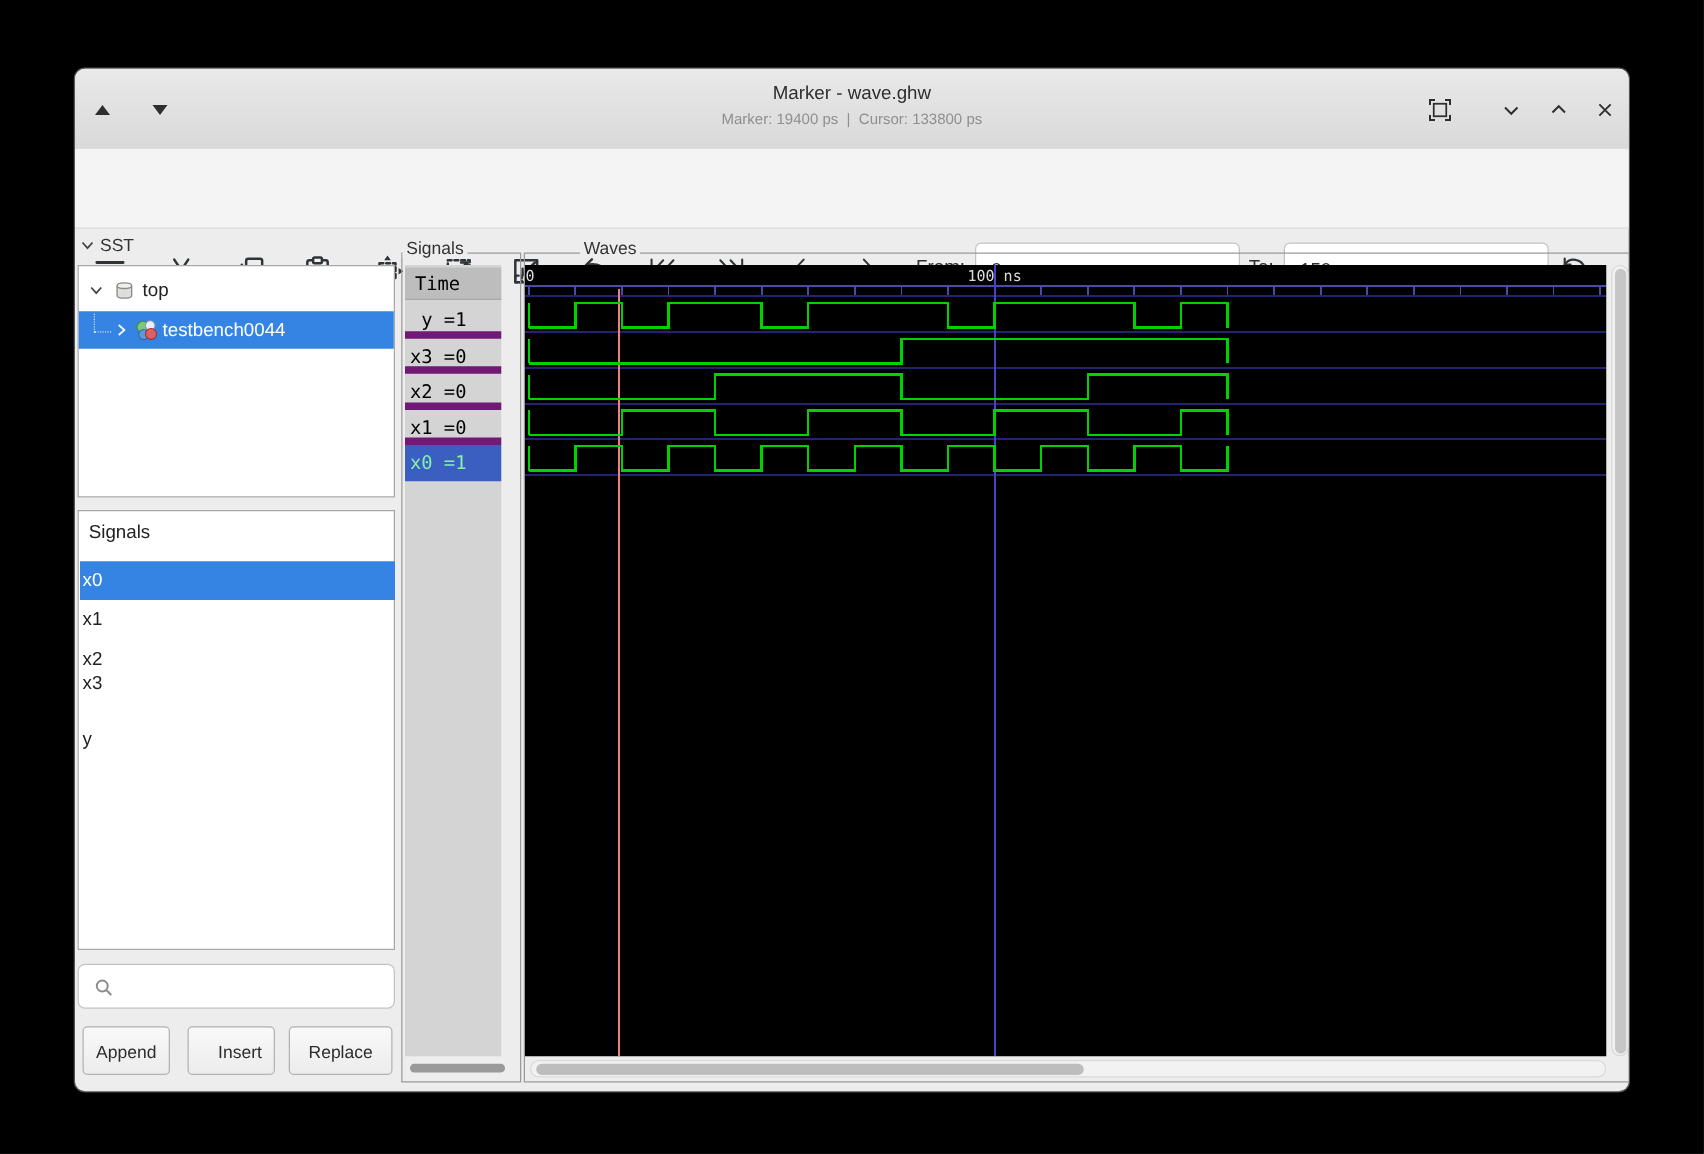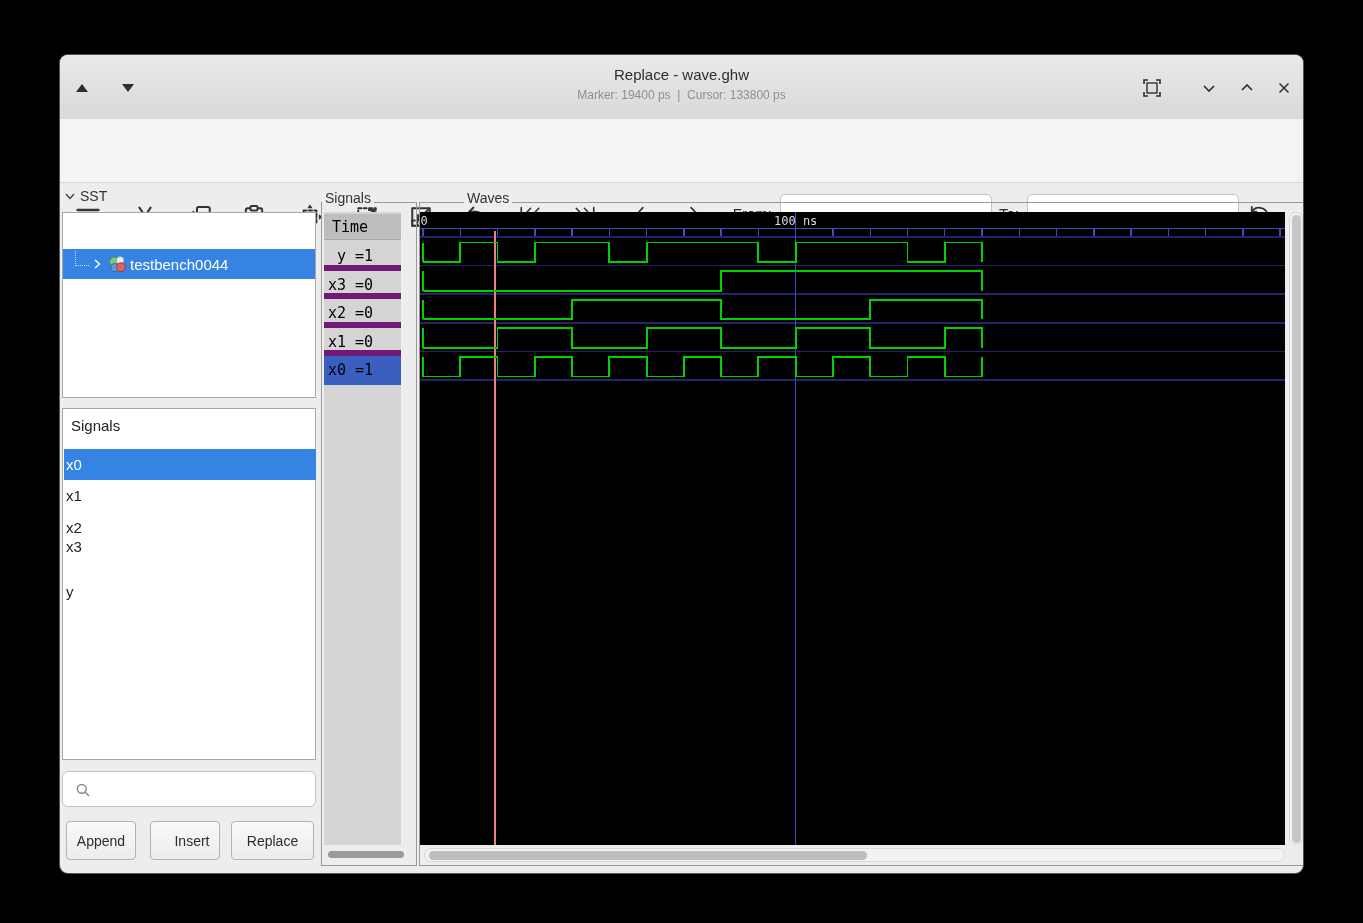--- a/index.html
+++ b/index.html
@@ -29,40 +29,40 @@
   .searchbox{position:absolute;left:2px;top:716px;width:254px;height:36px;background:#fff;border:1px solid #c3c3c3;border-radius:6px;box-sizing:border-box;}
   .searchbox input{position:absolute;left:32px;top:3px;width:210px;height:28px;border:none;outline:none;font-size:14px;background:transparent;}
   .gbtn{position:absolute;top:766px;height:39px;background:linear-gradient(#f9f9f9,#ececec);border:1px solid #b3b3b3;border-radius:4px;font-size:14px;color:#2c2c2c;font-family:"Liberation Sans","DejaVu Sans",sans-serif;}
   
   .gtkframe{position:absolute;border:1px solid #9a9a9a;box-sizing:border-box;}
   .framelabel{position:absolute;font-size:14px;color:#333;background:#ededed;padding:0 3px;z-index:5;}
   
   .names{position:absolute;left:264px;top:157px;width:77px;height:633px;background:#d4d4d4;overflow:hidden;font-family:"DejaVu Sans Mono",monospace;}
   .timehdr{position:absolute;left:0;top:2px;width:91px;height:26px;background:#bdbdbd;color:#000;font-size:15px;line-height:26px;padding-left:8px;box-sizing:border-box;border-bottom:1px solid #a9a9a9;}
   .namerow{position:absolute;left:0;width:91px;height:28.6px;color:#000;font-size:15px;line-height:28.6px;white-space:pre;padding-left:4px;box-sizing:border-box;border-bottom:6px solid #701a75;}
-  .namerow.sel{background:#3b5fc0;color:#000000;border-bottom:none;}
+  .namerow.sel{background:#3b5fc0;color:#86efac;border-bottom:none;}
   
   .waveblack{position:absolute;left:360px;top:157px;width:865px;height:633px;background:#000;}
   
   .sb-track{position:absolute;background:#f2f2f2;border:1px solid #d9d9d9;box-sizing:border-box;border-radius:7px;}
   .sb-handle{position:absolute;background:#bdbdbd;border-radius:5px;}
 </style>
 </head>
 <body>
 
 <div id="window">
 
   <div class="titlebar">
     <div class="tb-btn" style="left:5px;">
         <span class="tri-up"></span>
       </div>
     <div class="tb-btn" style="left:51px;">
         <span class="tri-dn"></span>
       </div>
-    <div class="ttl">Replace - wave.ghw</div>
+    <div class="ttl">Marker - wave.ghw</div>
     <div class="subttl">Marker: 19400 ps  |  Cursor: 133800 ps</div>
     <div class="tb-btn" style="left:1075px;">
       <svg width="18" height="18" viewBox="0 0 18 18">
         <rect x="4" y="4" width="10" height="10" fill="none" stroke="#2e2e2e" stroke-width="1.4"></rect>
         <path d="M1,5 V1 H5 M13,1 H17 V5 M17,13 V17 H13 M5,17 H1 V13" fill="none" stroke="#2e2e2e" stroke-width="1.6"></path>
       </svg>
     </div>
     <div class="tb-btn" style="left:1132px;">
       <svg width="16" height="16" viewBox="0 0 16 16">
           <path d="M3,6 L8,11 L13,6" fill="none" stroke="#2e2e2e" stroke-width="1.6"></path>
@@ -167,20 +167,30 @@
   </div>
 
   <div class="sst-label">
     <svg width="12" height="12" viewBox="0 0 12 12">
         <path d="M2,4 L6,8.5 L10,4" fill="none" stroke="#444" stroke-width="1.4"></path>
       </svg>
     <span>SST</span>
   </div>
 
   <div class="treebox">
+    <div class="treerow" style="top:4px;">
+      <svg style="margin-left:8px;" width="12" height="12" viewBox="0 0 12 12">
+          <path d="M2,4 L6,8.5 L10,4" fill="none" stroke="#444" stroke-width="1.4"></path>
+        </svg>
+      <svg style="margin-left:8px;" width="17" height="17" viewBox="0 0 16 16">
+        <path d="M2.5,4.3 V11.6 A5.5,2.1 0 0 0 13.5,11.6 V4.3" fill="#dededc" stroke="#8a8a8a" stroke-width="1"></path>
+        <ellipse cx="8" cy="4.3" rx="5.5" ry="2.1" fill="#efefec" stroke="#8a8a8a" stroke-width="1"></ellipse>
+      </svg>
+      <span style="margin-left:6px;">top</span>
+    </div>
     <div class="treerow sel" style="top:36px;">
       <span style="margin-left:12px;width:13px;height:14px;border-left:1px dotted #cdd8ea;border-bottom:1px dotted #cdd8ea;margin-bottom:12px;"></span>
       <svg style="margin-left:2px;" width="12" height="12" viewBox="0 0 12 12">
           <path d="M4,2 L8.5,6 L4,10" fill="none" stroke="#fff" stroke-width="1.4"></path>
         </svg>
       <svg style="margin-left:5px;" width="18" height="18" viewBox="0 0 16 16">
         <circle cx="5.6" cy="6" r="4.2" fill="#7dc87d" stroke="#3f8a3f" stroke-width="0.8"></circle>
         <circle cx="10.8" cy="4.8" r="3.4" fill="#e9eff8" stroke="#8899aa" stroke-width="0.8"></circle>
         <circle cx="6.2" cy="11.2" r="3.6" fill="#5a9ad8" stroke="#33679e" stroke-width="0.8"></circle>
         <circle cx="11.4" cy="10.8" r="3.9" fill="#e06060" stroke="#a03030" stroke-width="0.8"></circle>

